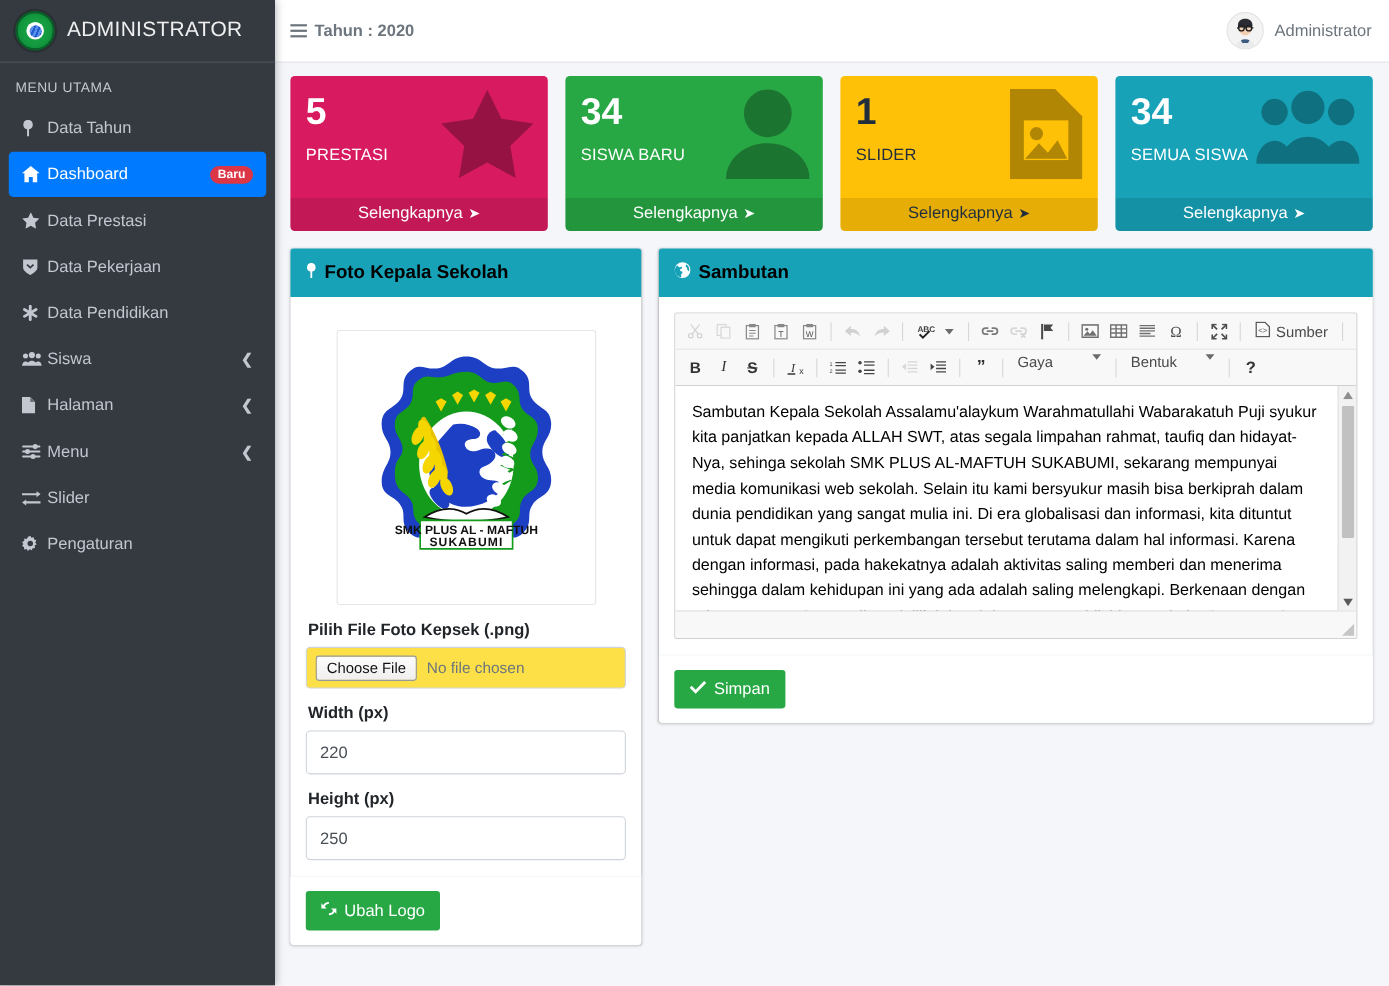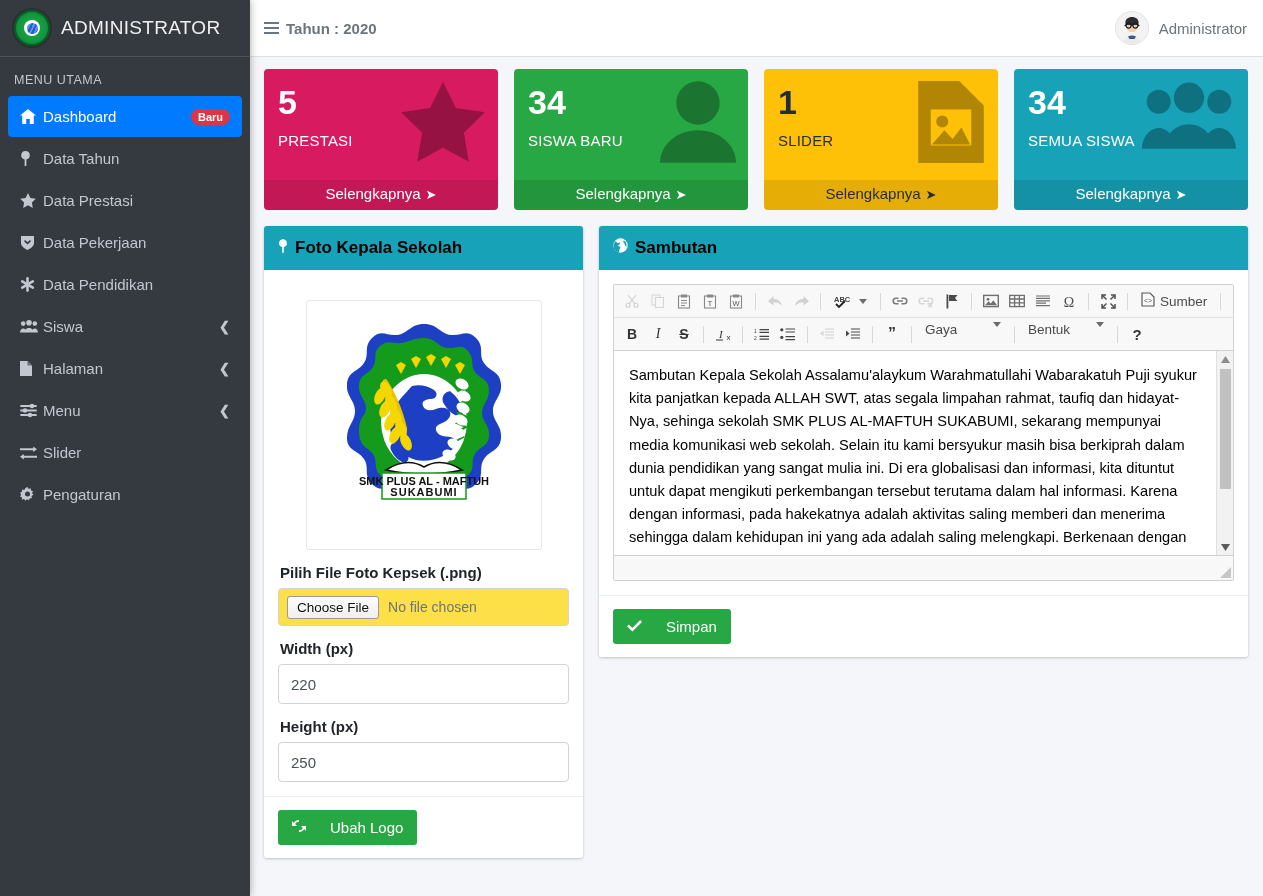--- a/index.html
+++ b/index.html
@@ -156,21 +156,21 @@
     width: 100%; height: 40px;
     border: 1px solid #ced4da; border-radius: 4px;
     padding: 0 12px; font-size: 15px; color: #495057;
     font-family: "Liberation Sans", sans-serif; background: #fff;
   }
   .box-footer {
     border-top: 1px solid #eceff1; padding: 13px 14px;
     background: #fff; border-radius: 0 0 3px 3px;
   }
   .btn {
-    display: inline-flex; align-items: center; gap: 24px;
+    display: inline-flex; align-items: center; gap: 7px;
     border: none; border-radius: 3px; cursor: pointer;
     font-size: 15px; padding: 9px 14px; color: #fff;
     font-family: "Liberation Sans", sans-serif;
   }
   .btn-green { background: #28a745; }
 
   
   .editor {
     border: 1px solid #d1d1d1; border-radius: 2px;
     background: #fff; overflow: hidden;
@@ -238,37 +238,37 @@
   <aside class="sidebar">
     <div class="brand">
       <div class="brand-logo">
         <div class="inner"></div>
       </div>
       <div class="brand-title">ADMINISTRATOR</div>
     </div>
     <div class="menu-head">MENU UTAMA</div>
     <nav class="nav">
 
+      <div class="nav-item">
+        <span class="nav-ico">
+          <svg width="11" height="15" viewBox="0 0 11 15">
+              <path fill="currentColor" d="M5.5 0A4.3 4.3 0 0 0 4.6 8.5V15h1.8V8.5A4.3 4.3 0 0 0 5.5 0z"></path>
+            </svg>
+        </span>
+        <span class="nav-label">Data Tahun</span>
+      </div>
+
       <div class="nav-item active">
         <span class="nav-ico">
           <svg width="16" height="15" viewBox="0 0 16 15">
               <path fill="currentColor" d="M8 0 0 6.6h2.2V15h4V10h3.6v5h4V6.6H16z"></path>
             </svg>
         </span>
         <span class="nav-label">Dashboard</span>
         <span class="badge-new">Baru</span>
-      </div>
-
-      <div class="nav-item">
-        <span class="nav-ico">
-          <svg width="11" height="15" viewBox="0 0 11 15">
-              <path fill="currentColor" d="M5.5 0A4.3 4.3 0 0 0 4.6 8.5V15h1.8V8.5A4.3 4.3 0 0 0 5.5 0z"></path>
-            </svg>
-        </span>
-        <span class="nav-label">Data Tahun</span>
       </div>
 
       <div class="nav-item">
         <span class="nav-ico">
           <svg width="16" height="15" viewBox="0 0 16 15">
               <path fill="currentColor" d="M8 0l2.4 4.9 5.4.8-3.9 3.8.9 5.4L8 12.3l-4.8 2.6.9-5.4L.2 5.7l5.4-.8z"></path>
             </svg>
         </span>
         <span class="nav-label">Data Prestasi</span>
       </div>

